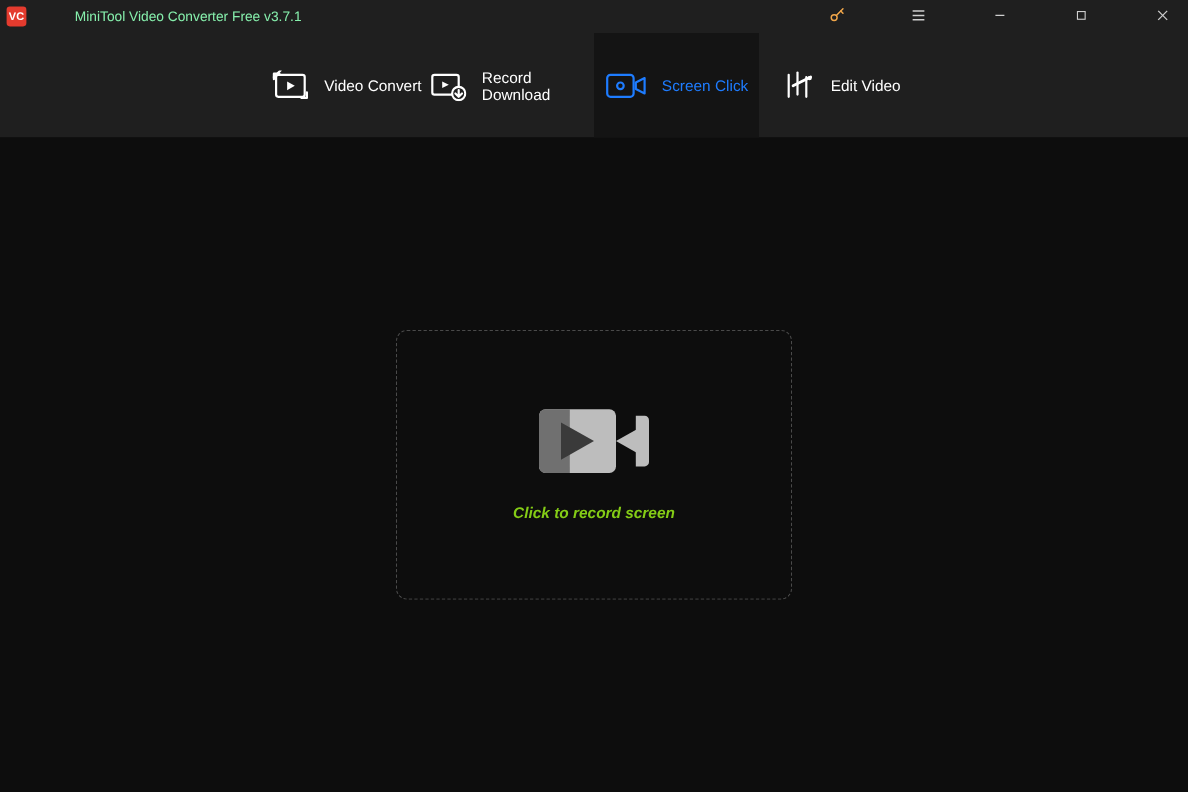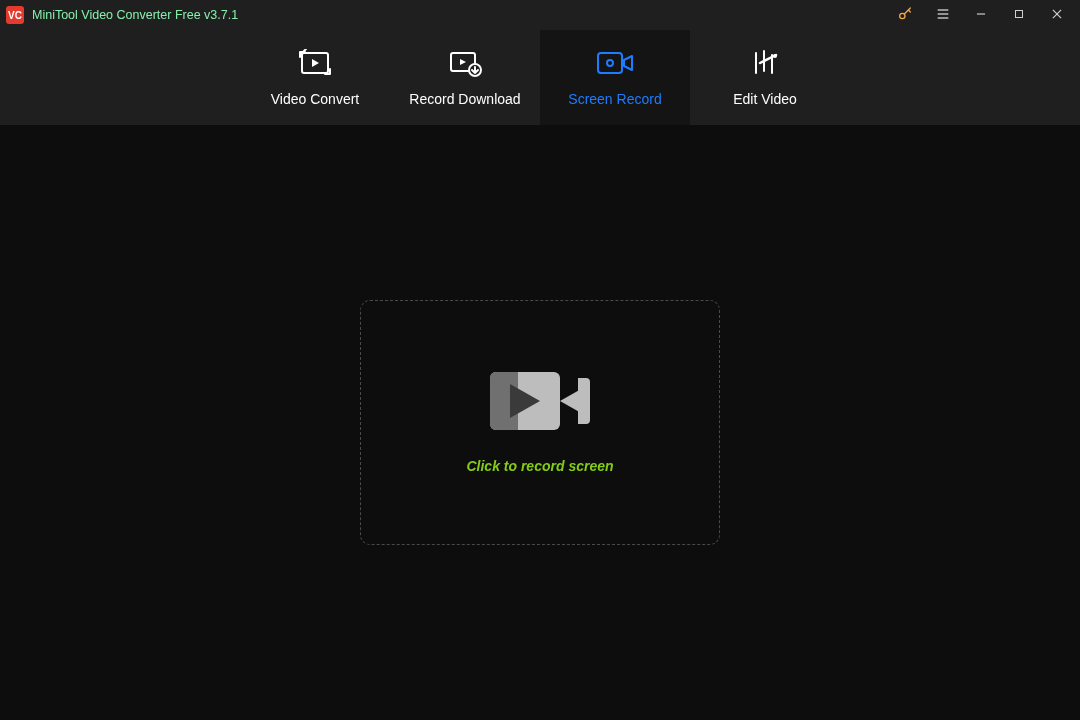--- a/index.html
+++ b/index.html
@@ -7,20 +7,21 @@
   body { background: #0d0d0d; color: #fff; }
 
   
   .titlebar {
     height: 30px;
     background: #1f1f1f;
     display: flex;
     align-items: center;
     padding: 0 4px 0 6px;
     font-size: 12px;
+    gap: 36px;
   }
   .app-logo {
     width: 18px; height: 18px;
     background: #e43b2e;
     border-radius: 3px;
     display: flex; align-items: center; justify-content: center;
     margin-right: 8px;
     font-size: 10px; font-weight: bold; color: #fff;
   }
   .app-title { color: #86efac; font-size: 12.5px; }
@@ -38,21 +39,20 @@
     height: 95px;
     background: #1f1f1f;
     display: flex;
     justify-content: center;
     align-items: stretch;
     gap: 0;
   }
   .nav-tab {
     width: 150px;
     display: flex;
-    flex-direction: column;
     align-items: center;
     justify-content: center;
     gap: 14px;
     color: #ffffff;
     font-size: 14px;
     cursor: pointer;
   }
   .nav-tab.active {
     background: #141414;
     color: #1e7cff;
@@ -186,21 +186,21 @@
   </div>
 
   <div class="nav-tab active">
     <div class="nav-icon">
       <svg width="38" height="26" viewBox="0 0 38 26" fill="none" stroke="#1e7cff" stroke-width="2" stroke-linecap="round" stroke-linejoin="round">
         <rect x="2" y="3" width="24" height="20" rx="3"></rect>
         <circle cx="14" cy="13" r="3" fill="#1e7cff" stroke="none"></circle>
         <path d="M28 10 L36 6 L36 20 L28 16 Z" fill="#1e7cff" stroke="none"></path>
       </svg>
     </div>
-    <span>Screen Record</span>
+    <span>Screen Click</span>
   </div>
 
   <div class="nav-tab">
     <div class="nav-icon">
       <svg width="30" height="28" viewBox="0 0 30 28" fill="none" stroke="#ffffff" stroke-width="2" stroke-linecap="round" stroke-linejoin="round">
         <path d="M6 4 L6 24"></path>
           <path d="M14 2 L14 22"></path>
           <path d="M22 6 L22 24"></path>
         <path d="M10 14 L26 6" stroke-width="2.5"></path>
         <circle cx="25" cy="7" r="2" fill="#ffffff" stroke="none"></circle>

